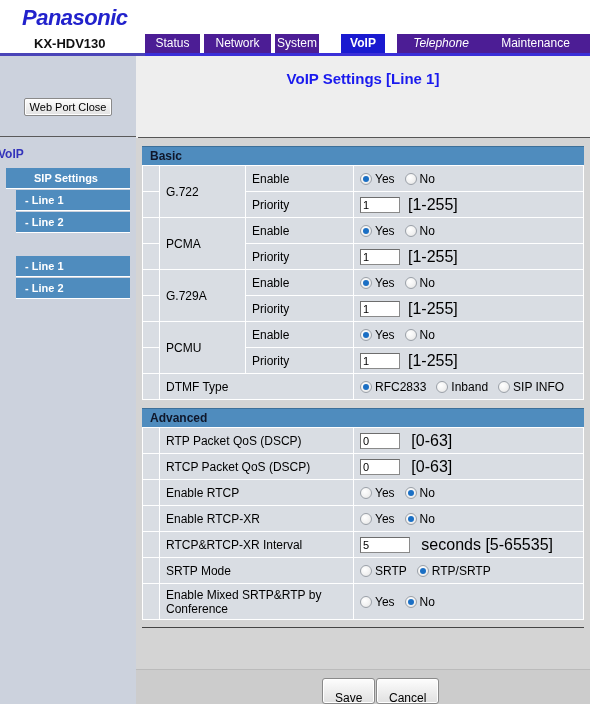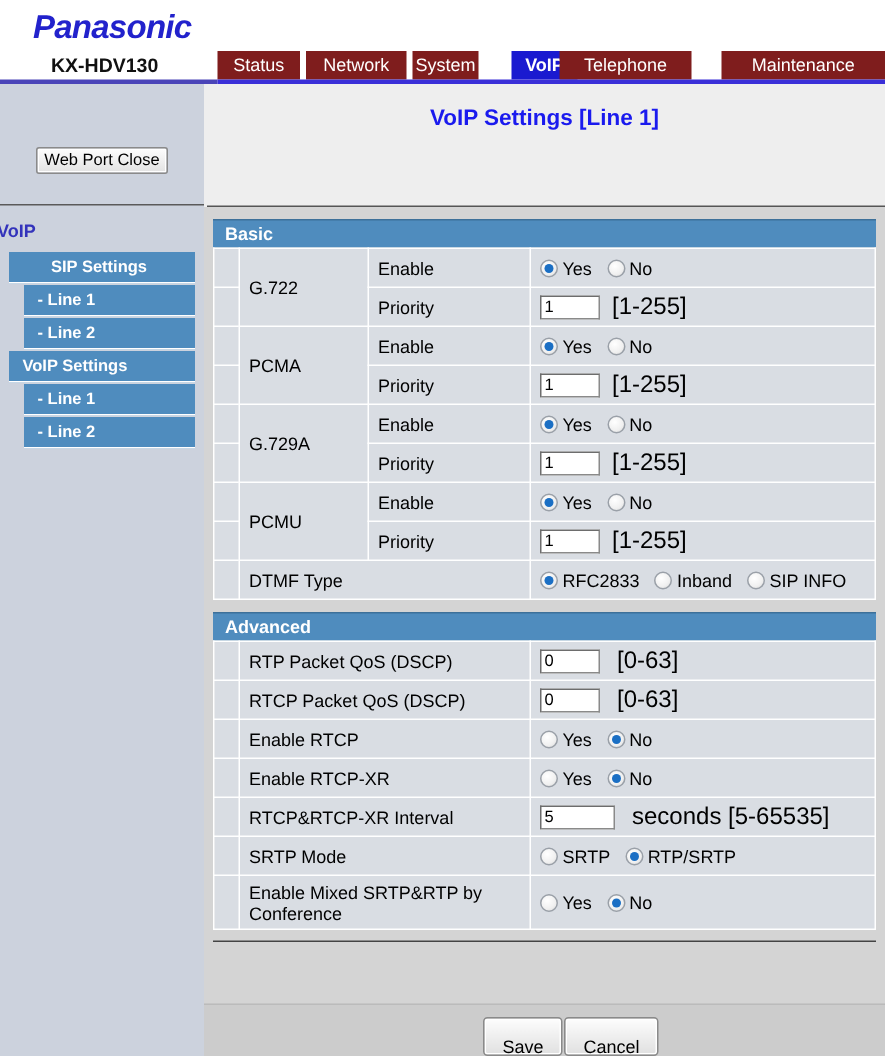--- a/index.html
+++ b/index.html
@@ -46,21 +46,21 @@
     width: 445px; height: 19px;
   }
   .tab {
     position: absolute;
     top: 0;
     height: 19px;
     line-height: 19px;
     text-align: center;
     font-size: 12px;
     color: #ffffff;
-    background: #7f1d1d;
+    background: #4c1d95;
     cursor: pointer;
     white-space: nowrap;
     overflow: hidden;
   }
   .tab.active {
     background: #1a1ad0;
     font-weight: bold;
   }
   #tabunderline {
     position: absolute;
@@ -154,21 +154,21 @@
     width: 454px; height: 566px;
     background: #d4d4d4;
     overflow: hidden;
   }
 
   .section-head {
     margin: 8px 6px 0 6px;
     height: 19px;
     line-height: 19px;
     background: #4f8cbe;
-    color: #ffffff;
+    color: #0f172a;
     font-size: 12px;
     font-weight: bold;
     padding-left: 8px;
     box-sizing: border-box;
     border-top: 1px solid #3d7099;
   }
   table.grid {
     margin: 0 6px;
     width: 442px;
     border-collapse: collapse;
@@ -289,35 +289,34 @@
 <body>
 
 <div id="header">
   <div class="brand">Panasonic</div>
   <div class="model">KX-HDV130</div>
   <div id="tabbar">
       <div class="tab" style="left: 0px; width: 55px;">Status</div>
       <div class="tab" style="left: 59px; width: 67px;">Network</div>
       <div class="tab" style="left: 130px; width: 44px;">System</div>
       <div class="tab active" style="left: 196px; width: 44px;">VoIP</div>
-      <div class="tab" style="left: 228px; width: 88px;">Telephone</div>
+      <div class="tab" style="left: 252px; width: 88px; font-style: italic;">Telephone</div>
       <div class="tab" style="left: 336px; width: 109px;">Maintenance</div>
     </div>
 </div>
 <div id="headsplit"></div>
 <div id="tabunderline"></div>
 
 <div id="sidebar">
   <button id="webportclose">Web Port Close</button>
   <div id="sidebar-rule"></div>
   <div id="voip-heading">VoIP</div>
 <div class="nav-item nav-lvl1" style="top: 112px; padding-left: 28px;">SIP Settings</div>
     <div class="nav-item nav-lvl2" style="top: 134px;">- Line 1</div>
     <div class="nav-item nav-lvl2" style="top: 156px;">- Line 2</div>
-    <div class="nav-item nav-lvl1" style="top: 178px;">VoIP Settings</div>
     <div class="nav-item nav-lvl2" style="top: 200px;">- Line 1</div>
     <div class="nav-item nav-lvl2" style="top: 222px;">- Line 2</div>
   </div>
 
 <div id="main">
   <div id="page-title">VoIP Settings [Line 1]</div>
   <div id="title-rule"></div>
 
   <div id="content">
 

